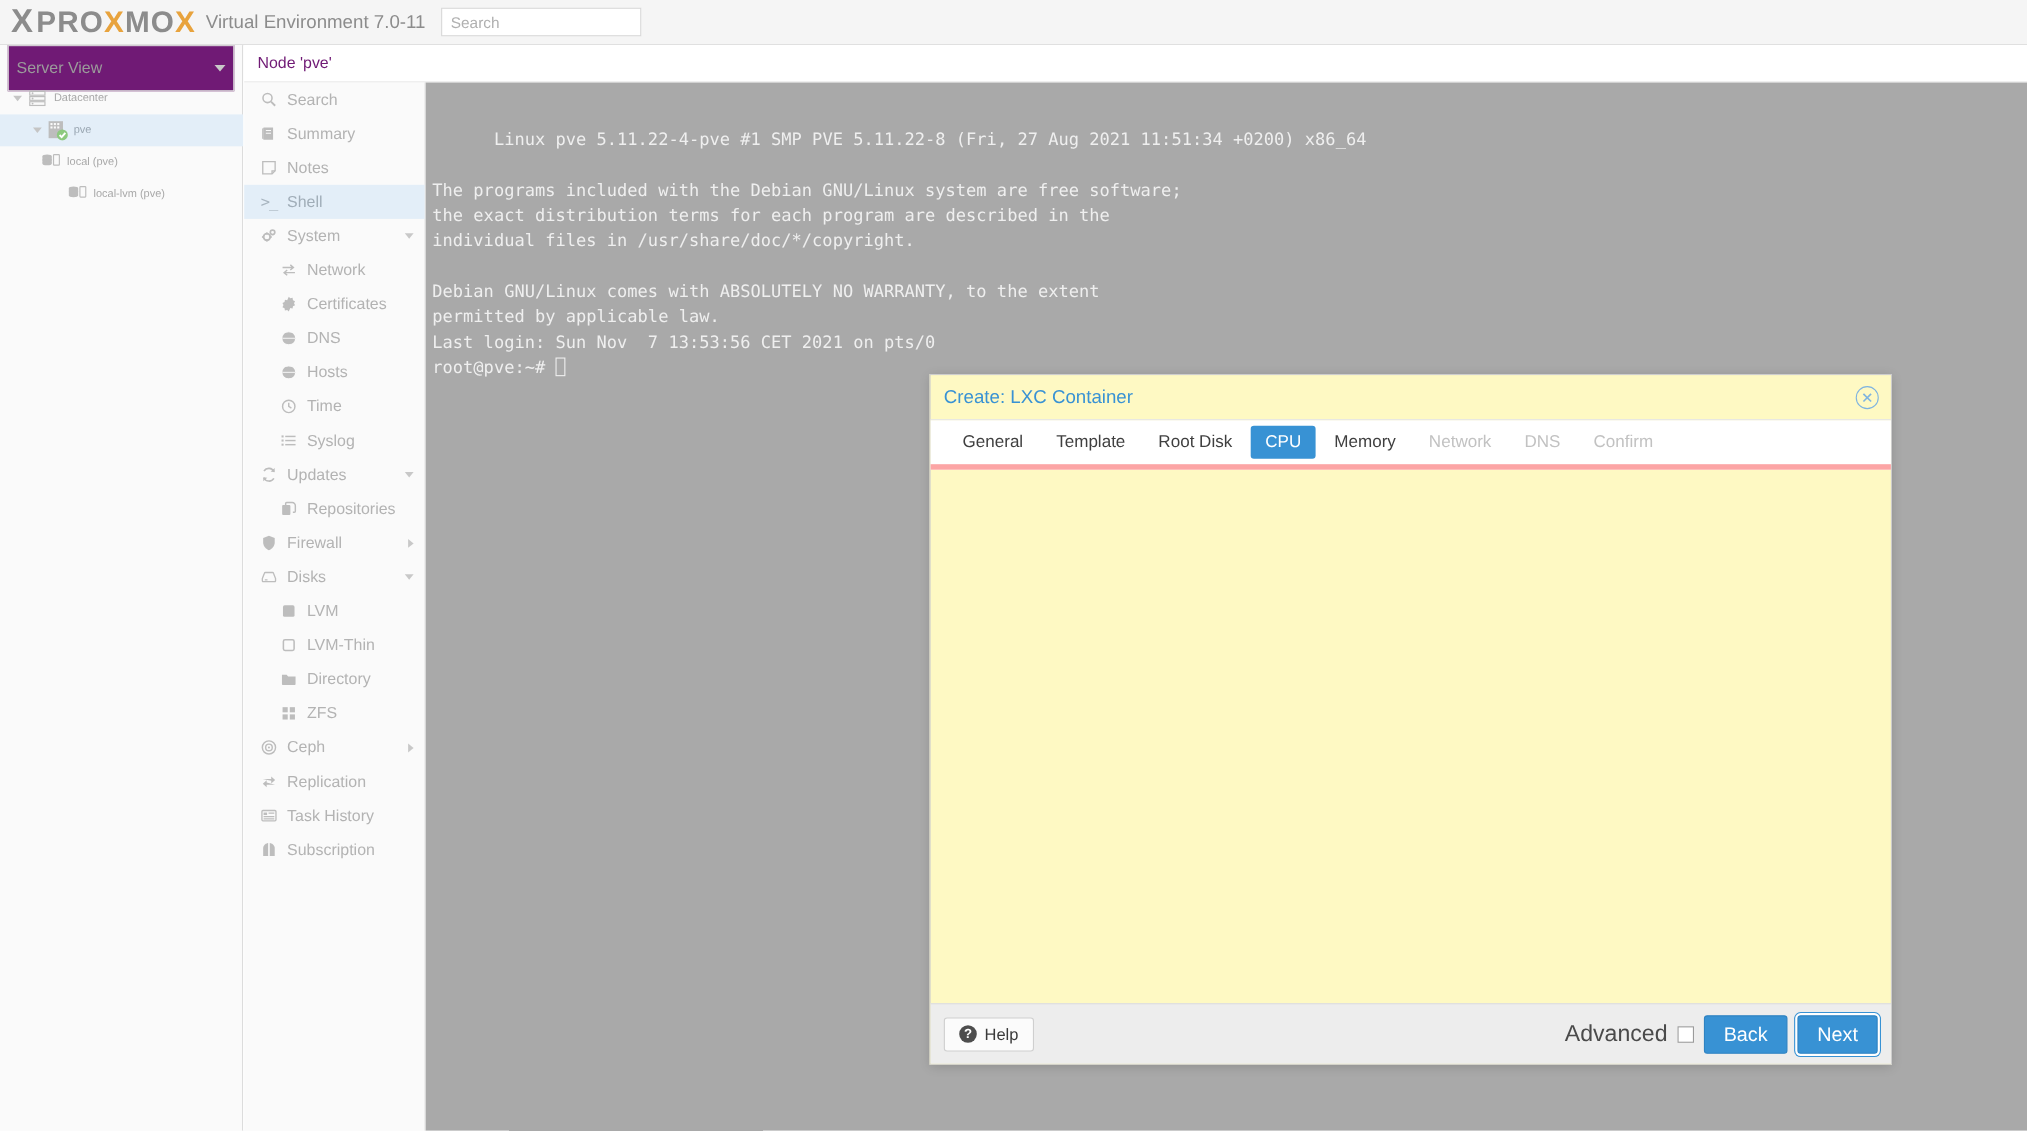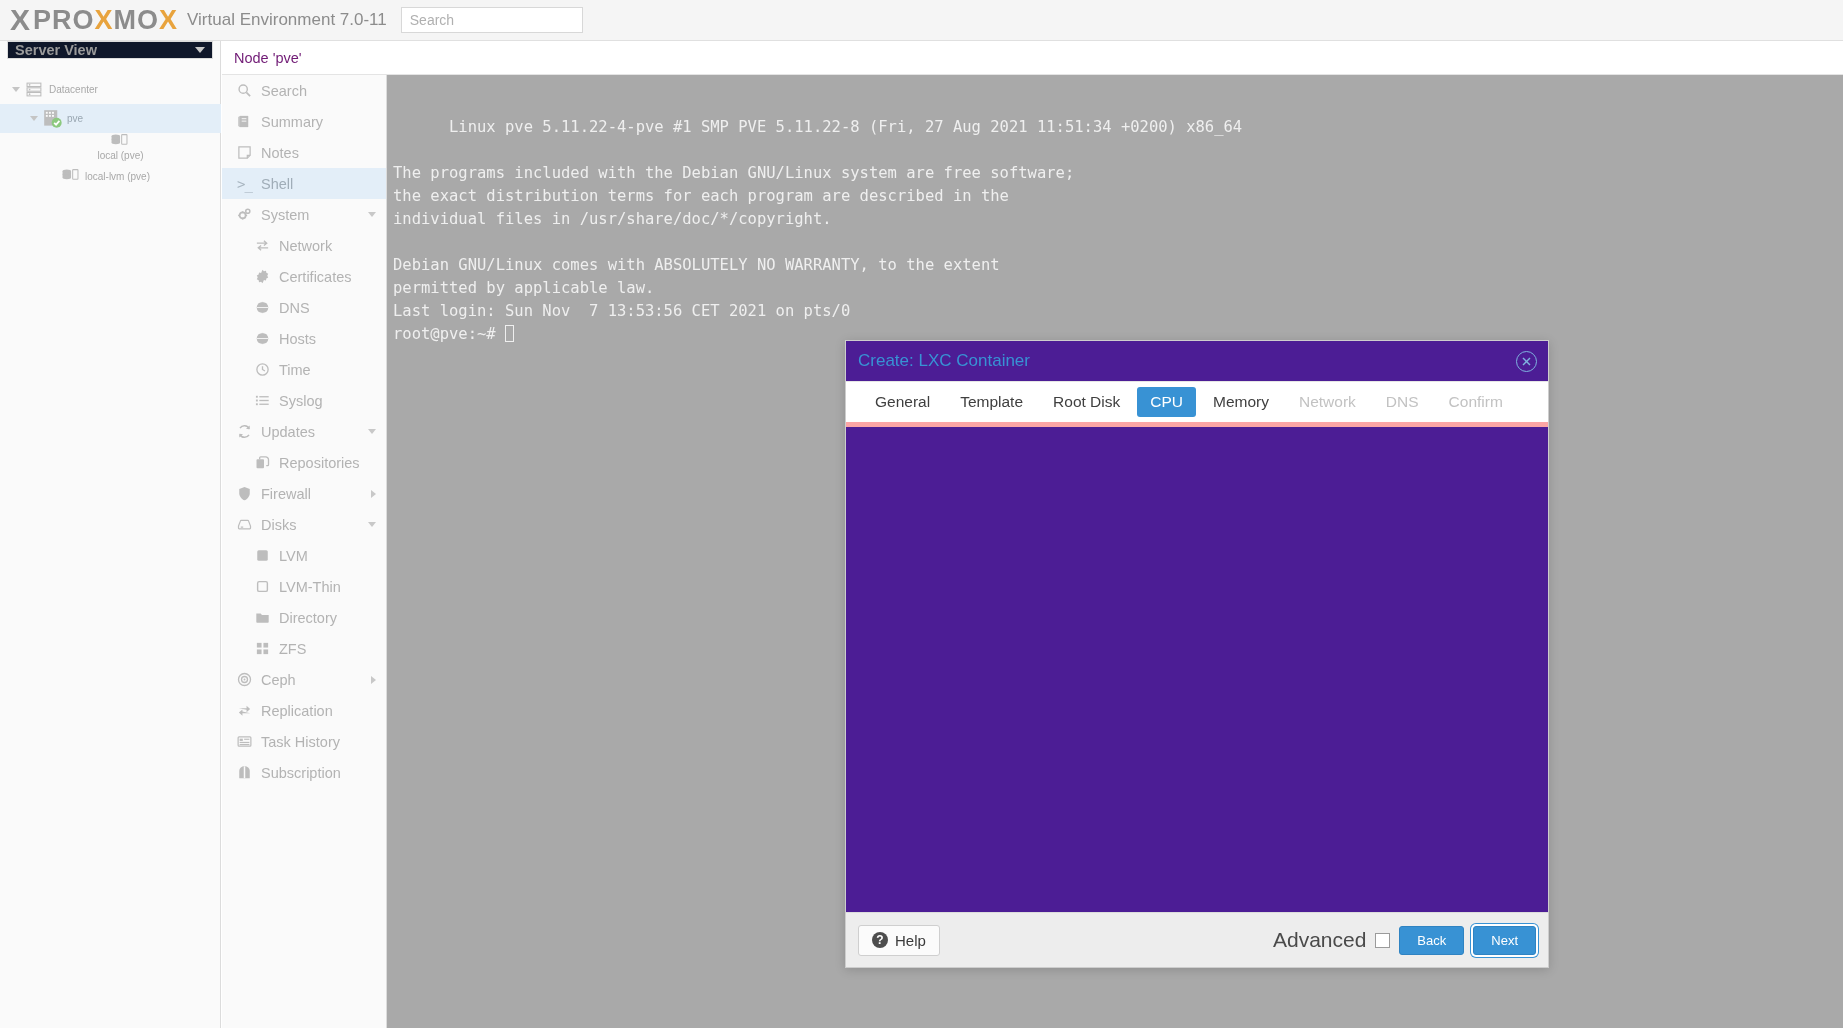--- a/index.html
+++ b/index.html
@@ -40,24 +40,24 @@
     color: #b0b0b0; font-size: 14px;
   }
 
   
   .leftpanel {
     position: absolute; left: 0; top: 41px; width: 221px; height: 987px;
     background: #fafafa;
     border-right: 1px solid #dcdcdc;
   }
   .viewselect {
-    position: absolute; left: 7px; top: 0px; width: 206px; height: 18px;
-    background: #0f172a; border: 1px solid #dcdcdc;
+    position: absolute; left: 7px; top: 0px; width: 206px; height: 42px;
+    background: #701a75; border: 1px solid #dcdcdc;
     display: flex; align-items: center; justify-content: space-between;
-    padding: 0 7px; font-size: 14.5px; color: #9b9b9b; font-weight: bold;
+    padding: 0 7px; font-size: 14.5px; color: #9b9b9b;
   }
   .chev-down {
     width: 0; height: 0; border-left: 5px solid transparent;
     border-right: 5px solid transparent; border-top: 6px solid #c8c8c8;
   }
   .tree { position: absolute; left: 0; top: 34px; width: 221px; }
   .tree-row {
     display: flex; align-items: center; height: 29px;
     font-size: 10px; color: #a8a8a8; padding-left: 8px;
     white-space: nowrap;
@@ -115,22 +115,22 @@
     color: #efefef; padding: 18px 0 0 6px;
     white-space: pre;
   }
   .cursor {
     display: inline-block; width: 9px; height: 17px;
     border: 1px solid #efefef; vertical-align: -3px;
   }
 
   
   .dialog {
-    position: absolute; left: 845px; top: 340px; width: 704px; height: 628px;
-    background: #4c1d95;
+    position: absolute; left: 845px; top: 340px; width: 875px; height: 628px;
+    background: #fef9c3;
     border: 1px solid #cdcdcd;
     box-shadow: 0 2px 10px rgba(0,0,0,0.16);
   }
   .dlg-title {
     position: relative; height: 41px; border-bottom: 1px solid #e6e6e6;
     display: flex; align-items: center; padding: 0 12px;
     color: #3892d4; font-size: 17px;
   }
   .dlg-close {
     position: absolute; right: 11px; top: 10px;
@@ -183,21 +183,21 @@
   .help-ic {
     width: 16px; height: 16px; border-radius: 50%;
     background: #4d4d4d; color: #ffffff; font-size: 12px; font-weight: bold;
     display: flex; align-items: center; justify-content: center;
   }
   .footer-right { margin-left: auto; display: flex; align-items: center; gap: 9px; }
   .adv-label { font-size: 21px; color: #4a4a4a; }
   .adv-box { width: 15px; height: 15px; border: 1px solid #9b9b9b; background: #ffffff; }
   .btn-blue {
     background: #3892d4; color: #ffffff; border: 1px solid #2f83c2;
-    border-radius: 3px; padding: 6px 17px; font-size: 13px;
+    border-radius: 3px; padding: 6px 17px; font-size: 18px;
   }
   .btn-blue.focused { box-shadow: 0 0 0 2px #ffffff, 0 0 0 3px #3892d4; }
 
   svg { display: block; }
 </style>
 </head>
 <body>
 
 <div id="app">
 
@@ -247,21 +247,21 @@
               <rect x="7.6" y="2.4" width="1.6" height="1.6" fill="#fafafa"></rect>
               <rect x="2.4" y="5" width="1.6" height="1.6" fill="#fafafa"></rect>
               <rect x="5" y="5" width="1.6" height="1.6" fill="#fafafa"></rect>
               <rect x="7.6" y="5" width="1.6" height="1.6" fill="#fafafa"></rect>
               <circle cx="11.5" cy="11.5" r="4.2" fill="#8cc97f"></circle>
               <path d="M9.4 11.6 L11 13.2 L13.8 10" stroke="#ffffff" stroke-width="1.5" fill="none"></path>
             </svg>
           </span>
           <span>pve</span>
         </div>
-        <div class="tree-row" style="padding-left: 20px; flex-direction: column;">
+        <div class="tree-row" style="padding-left: 20px;">
           <span class="tw"></span>
           <span class="ic">
             <svg width="22" height="17" viewBox="0 0 16 16">
               <ellipse cx="5" cy="3" rx="4" ry="1.6" fill="#bdbdbd"></ellipse>
               <rect x="1" y="3" width="8" height="3" fill="#bdbdbd"></rect>
               <ellipse cx="5" cy="6" rx="4" ry="1.6" fill="#bdbdbd"></ellipse>
               <rect x="1" y="6" width="8" height="3" fill="#bdbdbd"></rect>
               <ellipse cx="5" cy="9" rx="4" ry="1.6" fill="#bdbdbd"></ellipse>
               <rect x="10.5" y="1.5" width="5" height="9" rx="0.6" fill="none" stroke="#bdbdbd"></rect>
             </svg>

